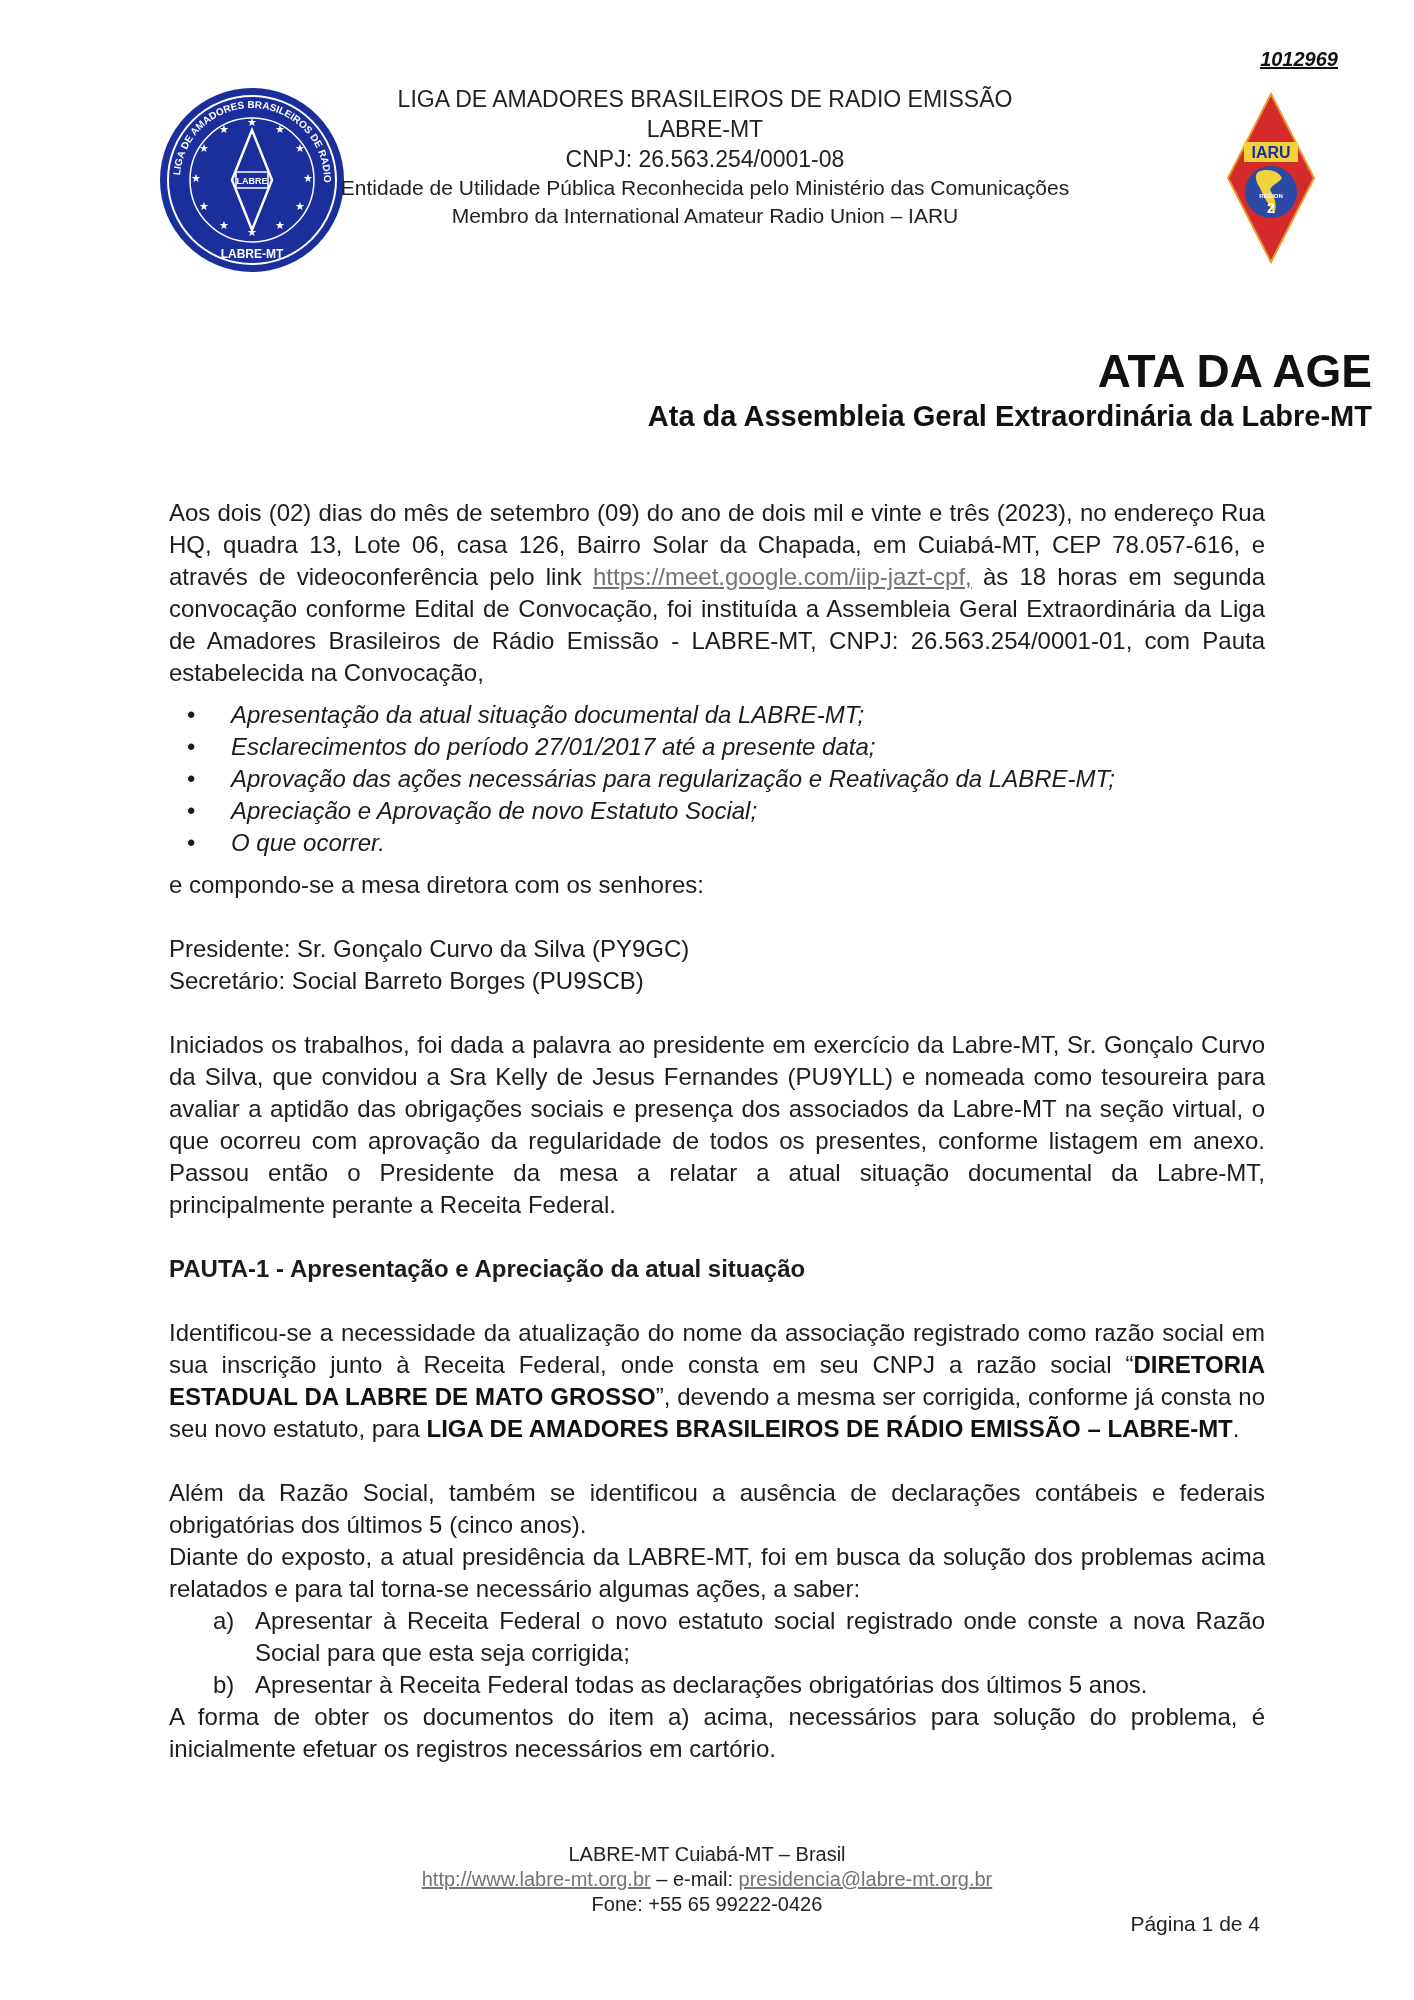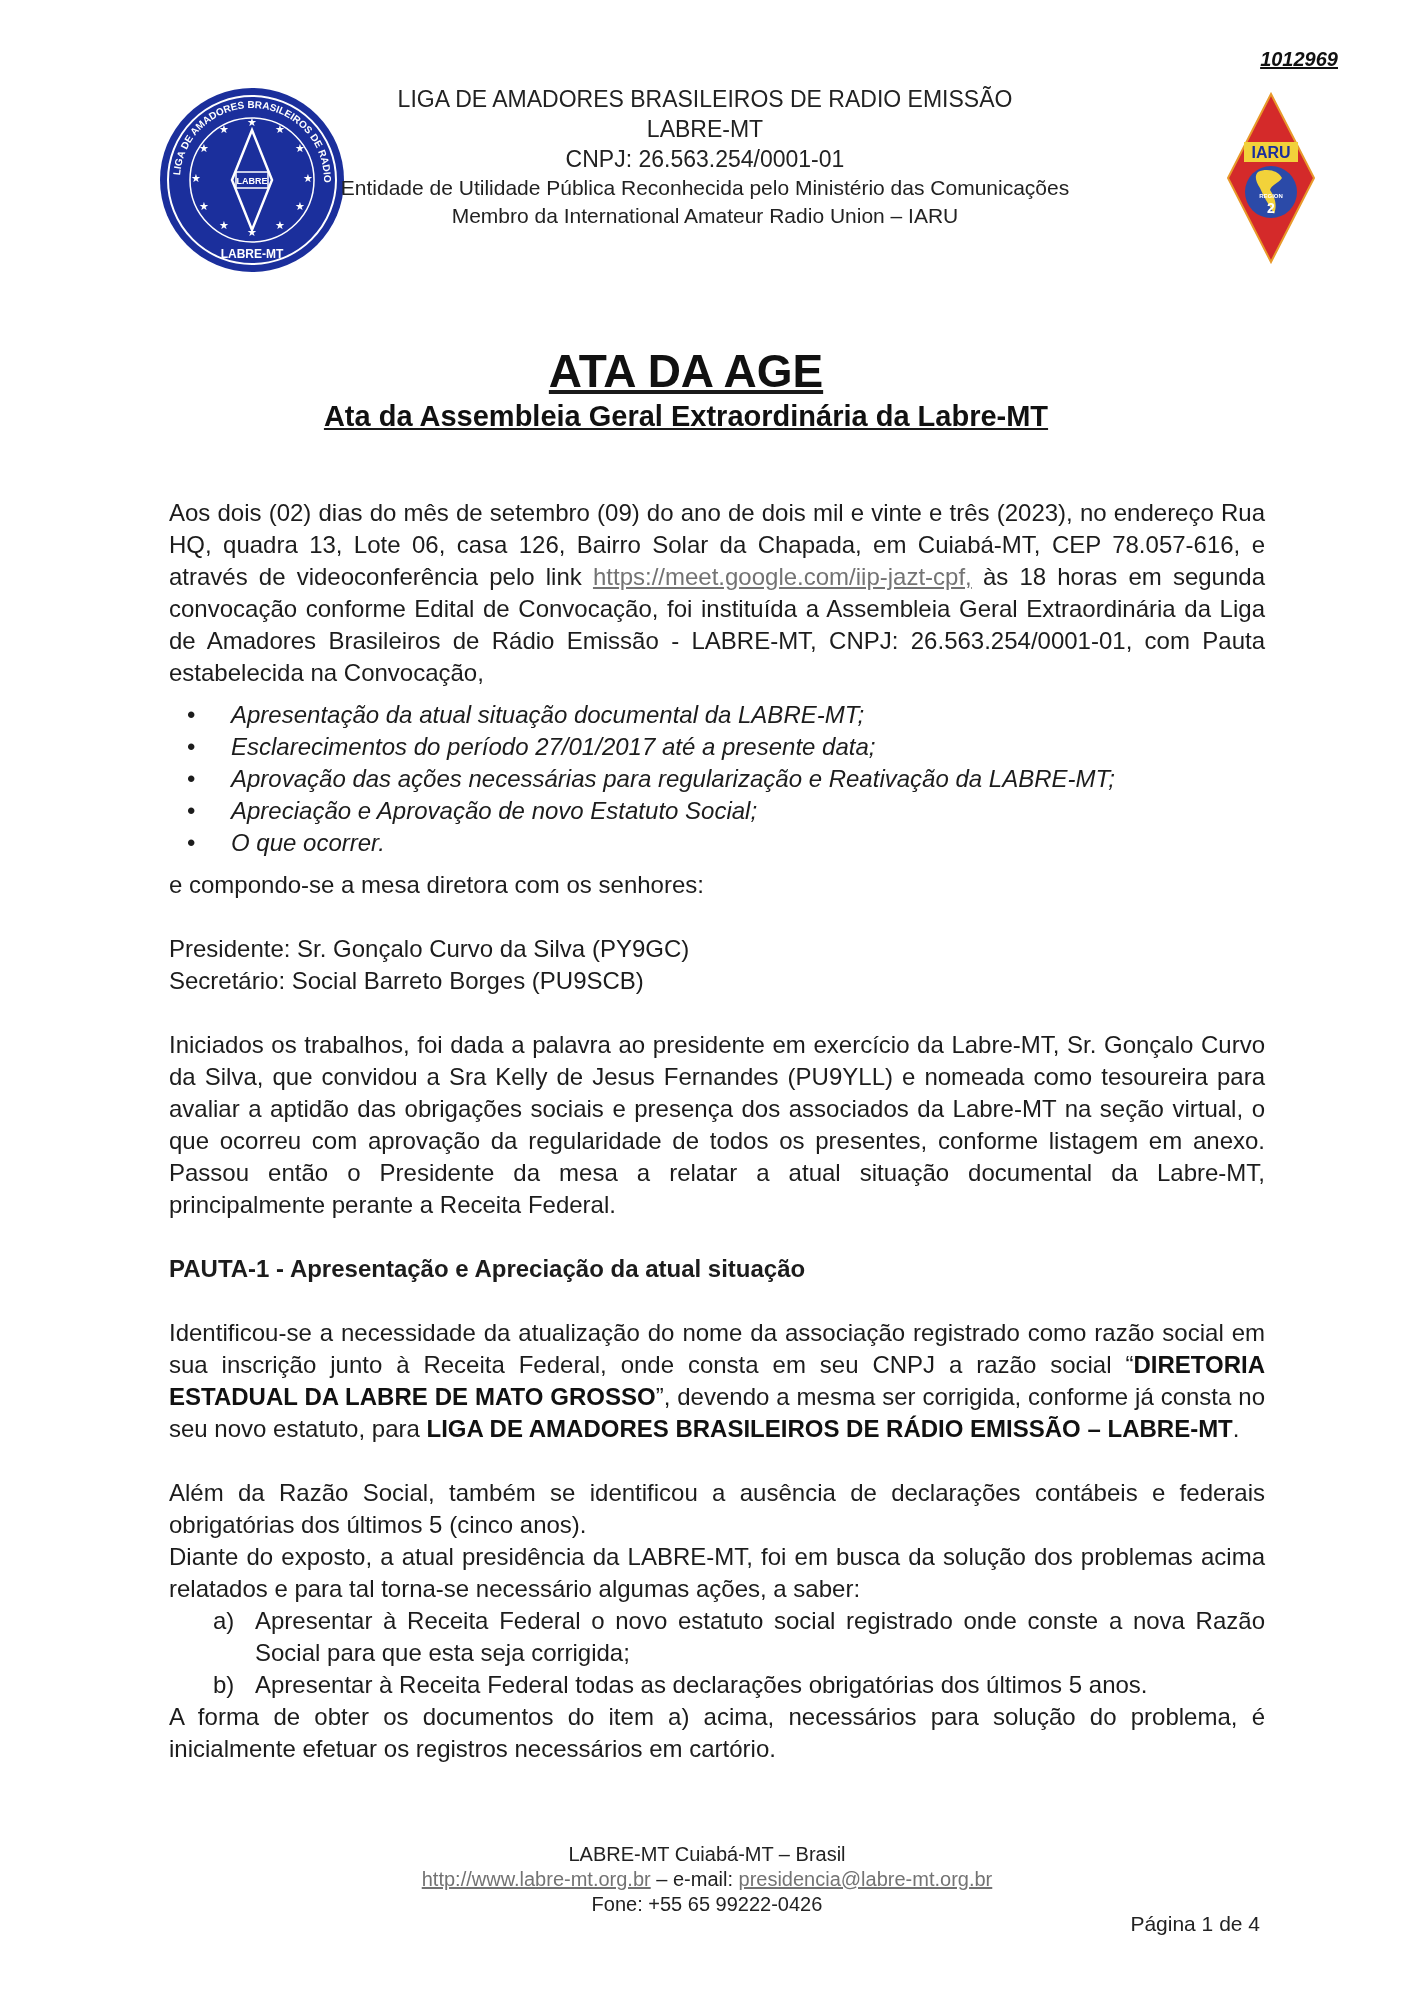--- a/index.html
+++ b/index.html
@@ -4,21 +4,21 @@
   <style>
     html, body { margin: 0; padding: 0; background: #ffffff; }
     body { width: 1414px; height: 2000px; position: relative; overflow: hidden;
            font-family: "Liberation Sans", sans-serif; color: #1a1a1a; }
     .doc-id { position: absolute; top: 48px; right: 76px; font-size: 20px; font-weight: bold; font-style: italic; color: #111; text-decoration: underline; }
     .logo-left { position: absolute; left: 158px; top: 86px; width: 188px; height: 188px; }
     .logo-right { position: absolute; left: 1226px; top: 92px; width: 90px; height: 172px; }
     .letterhead { position: absolute; left: 340px; top: 84px; width: 730px; text-align: center; color: #222; }
     .lh-line { font-size: 23px; line-height: 30px; }
     .lh-line.small { font-size: 21px; line-height: 28px; }
-    .title { position: absolute; top: 344px; left: 0; width: 1372px; text-align: center; text-decoration: underline; }
+    .title { position: absolute; top: 344px; left: 0; width: 1372px; text-align: right; }
     .title h1 { margin: 0; font-size: 46px; font-weight: bold; line-height: 54px; color: #111; }
     .title h2 { margin: 0; font-size: 29px; font-weight: bold; line-height: 36px; color: #111; }
     .body { position: absolute; left: 169px; top: 497px; width: 1096px; font-size: 24px; line-height: 32px; color: #1c1c1c; }
     .just { text-align: justify; text-align-last: left; }
     .lnk { color: #737373; text-decoration: underline; }
     ul.pauta { list-style: none; margin: 10px; padding: 0; }
     ul.pauta li { position: relative; padding-left: 52px; font-style: italic; }
     ul.pauta li::before { content: "\2022"; position: absolute; left: 8px; font-style: normal; }
     .gap { height: 32px; }
     .section-title { font-weight: bold; }
@@ -74,21 +74,21 @@
     <circle cx="45" cy="100" r="26" fill="#2b4aa8"></circle>
     <path d="M32,80 C40,76 52,78 56,86 C52,92 46,92 44,98 C48,104 52,112 48,122 C44,114 38,106 34,96 C30,90 28,84 32,80 Z" fill="#f2d23a"></path>
     <text x="45" y="106" font-size="6" font-weight="bold" fill="#ffffff" text-anchor="middle" font-family="Liberation Sans, sans-serif">REGION</text>
     <text x="45" y="121" font-size="14" font-weight="bold" fill="#ffffff" text-anchor="middle" font-family="Liberation Sans, sans-serif">2</text>
   </svg>
 </div>
 
 <div class="letterhead">
   <div class="lh-line">LIGA DE AMADORES BRASILEIROS DE RADIO EMISSÃO</div>
   <div class="lh-line">LABRE-MT</div>
-  <div class="lh-line">CNPJ: 26.563.254/0001-01</div>
+  <div class="lh-line">CNPJ: 26.563.254/0001-08</div>
   <div class="lh-line small">Entidade de Utilidade Pública Reconhecida pelo Ministério das Comunicações</div>
   <div class="lh-line small">Membro da International Amateur Radio Union – IARU</div>
 </div>
 
 <div class="title">
   <h1>ATA DA AGE</h1>
   <h2>Ata da Assembleia Geral Extraordinária da Labre-MT</h2>
 </div>
 
 <div class="body">

